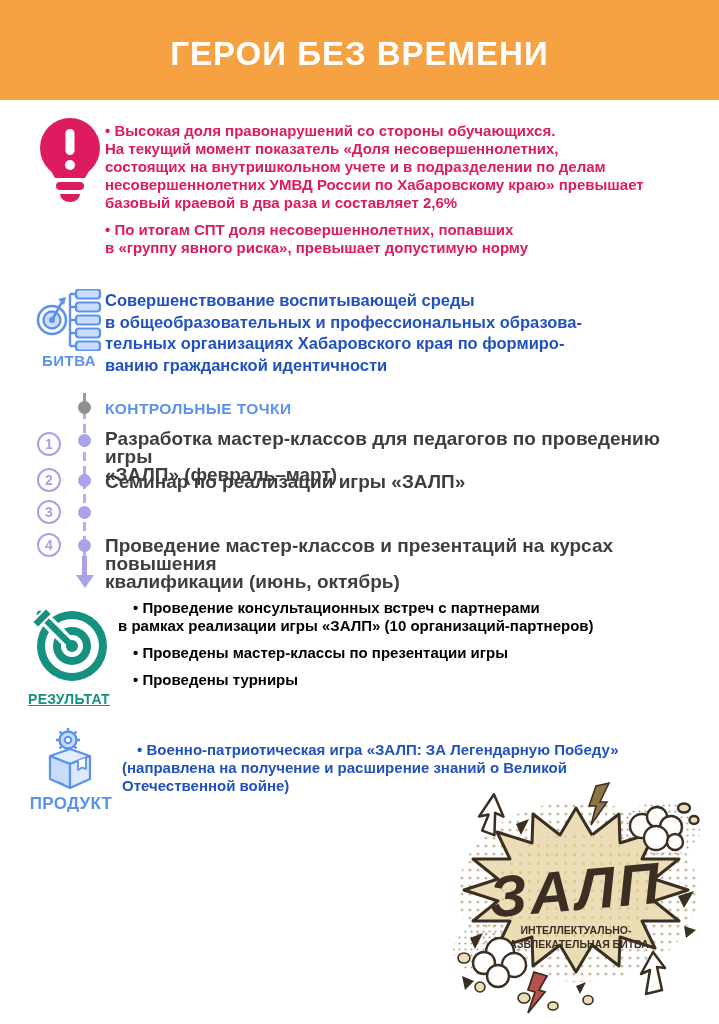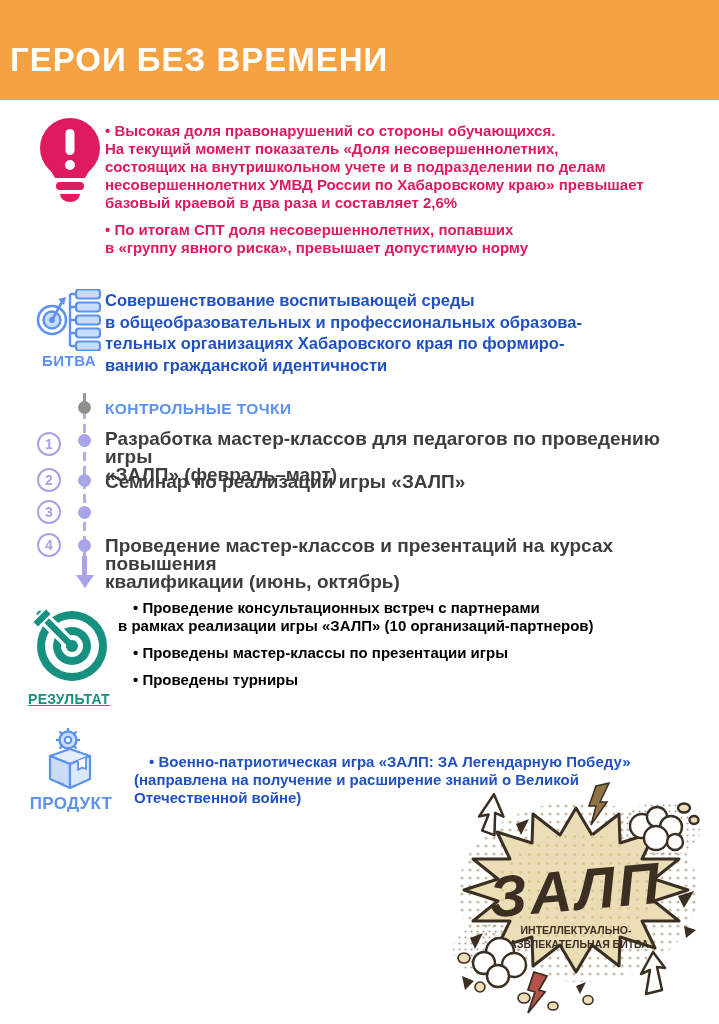--- a/index.html
+++ b/index.html
@@ -3,21 +3,21 @@
 <meta charset="utf-8">
 <style>
   html,body{margin:0;padding:0;background:#fff;}
   .page{
     position:relative;width:719px;height:1024px;background:#ffffff;
     font-family:"Liberation Sans",sans-serif;overflow:hidden;
   }
   
   .header{position:absolute;left:0;top:0;width:719px;height:100px;background:#F6A243;}
   .header h1{
-    margin:10px;line-height:100px;text-align:left;color:#ffffff;
+    margin:4px;line-height:100px;text-align:center;color:#ffffff;
     font-size:33px;font-weight:800;letter-spacing:1px;
   }
   
   .preline{white-space:pre-line;}
   
   .alert-text{position:absolute;left:105px;top:122px;width:590px;color:#DE1A60;
     font-size:15px;font-weight:700;line-height:18px;}
   .alert-text p{margin:0 0 9px 0;}
   .alert-icon{position:absolute;left:38px;top:118px;}
   
@@ -49,21 +49,21 @@
     color:#17917F;font-size:14px;font-weight:800;letter-spacing:.3px;text-decoration:underline;}
   .result-text{position:absolute;left:118px;top:599px;width:570px;color:#000000;
     font-size:15px;font-weight:700;line-height:18px;}
   .result-text p{margin:0 0 9px 0;text-indent:15px;}
   
   .product-icon{position:absolute;left:38px;top:726px;}
   .product-label{position:absolute;left:26px;top:794px;width:90px;text-align:center;
     color:#5C92EE;font-size:17px;font-weight:800;letter-spacing:.3px;}
   .product-text{position:absolute;left:118px;top:737px;width:570px;color:#2151C1;
     font-size:15px;font-weight:700;line-height:18px;}
-  .product-text p{margin:16px;text-indent:15px;}
+  .product-text p{margin:4px;text-indent:15px;}
   
   .logo{position:absolute;left:428px;top:780px;}
 </style>
 </head>
 <body>
 
 <div class="page">
 
   <div class="header">
     <h1>ГЕРОИ БЕЗ ВРЕМЕНИ</h1>

